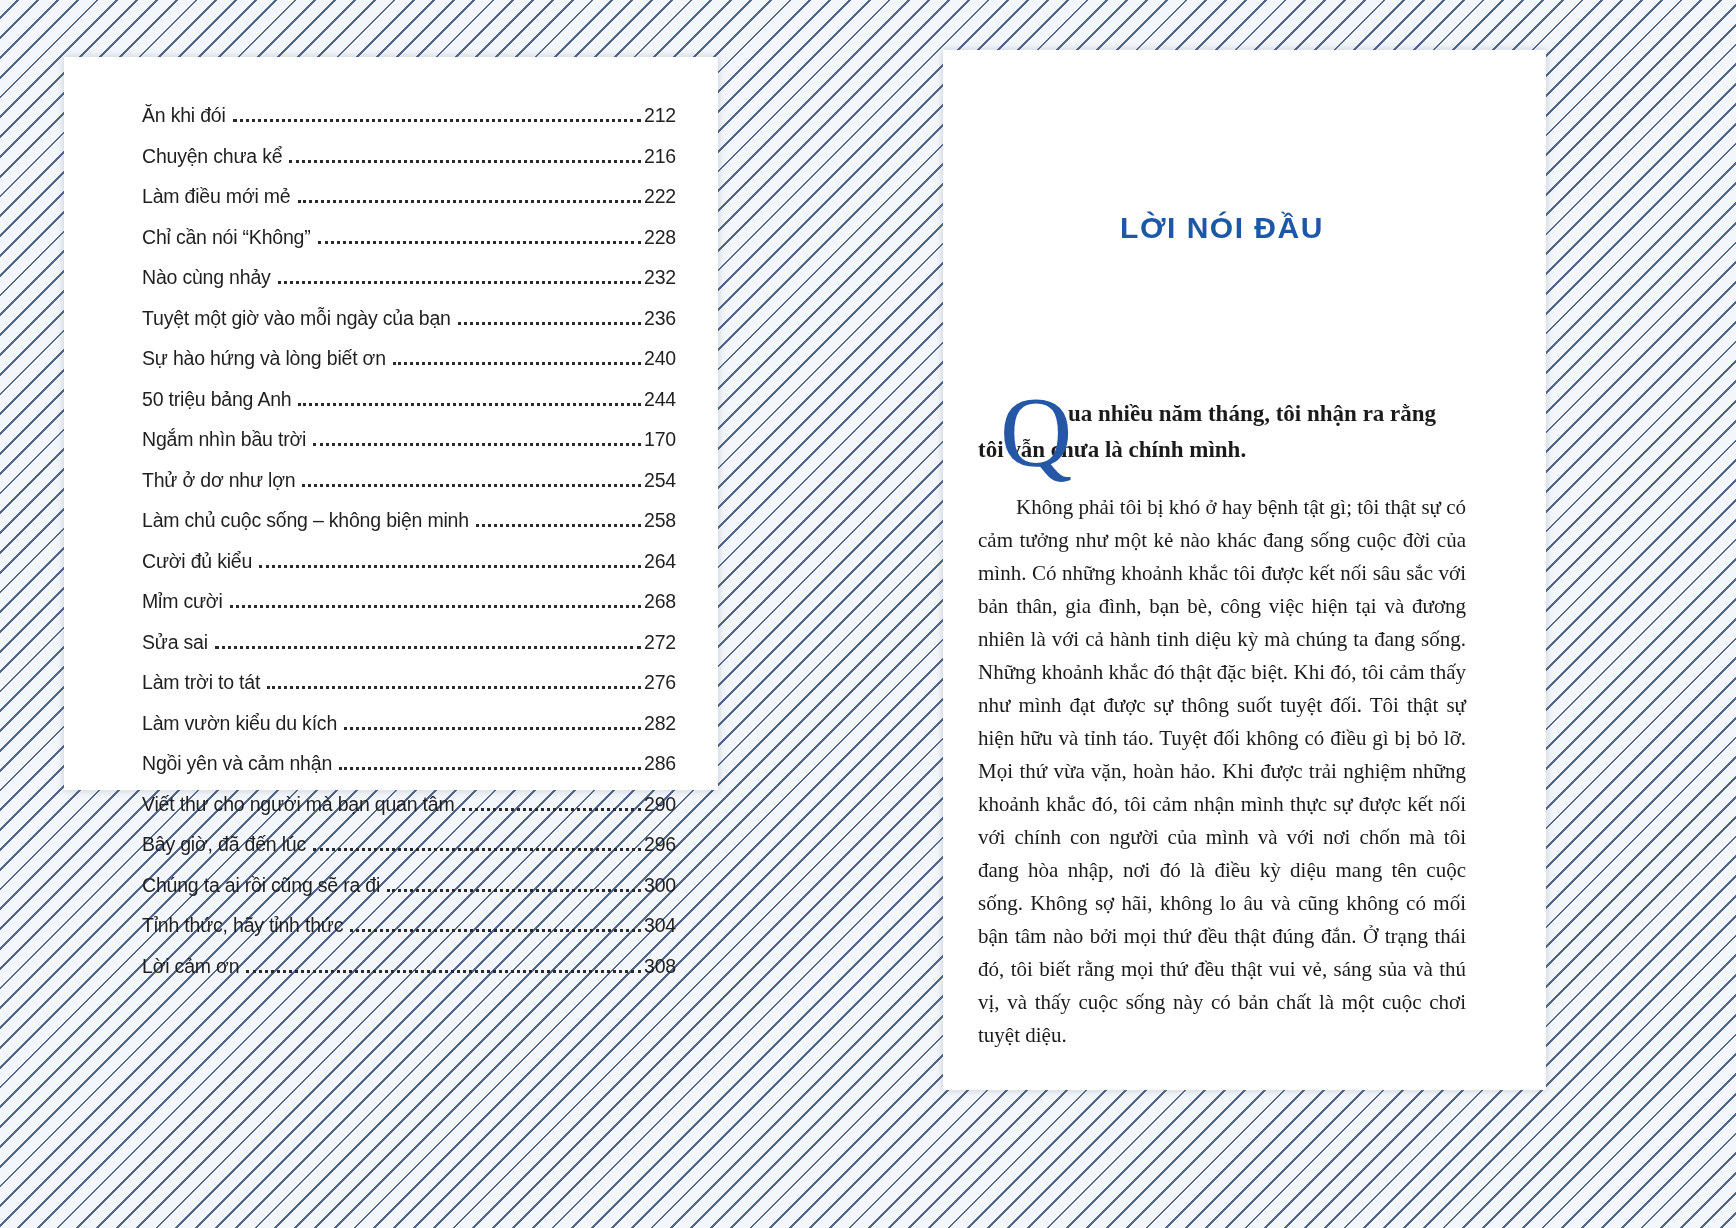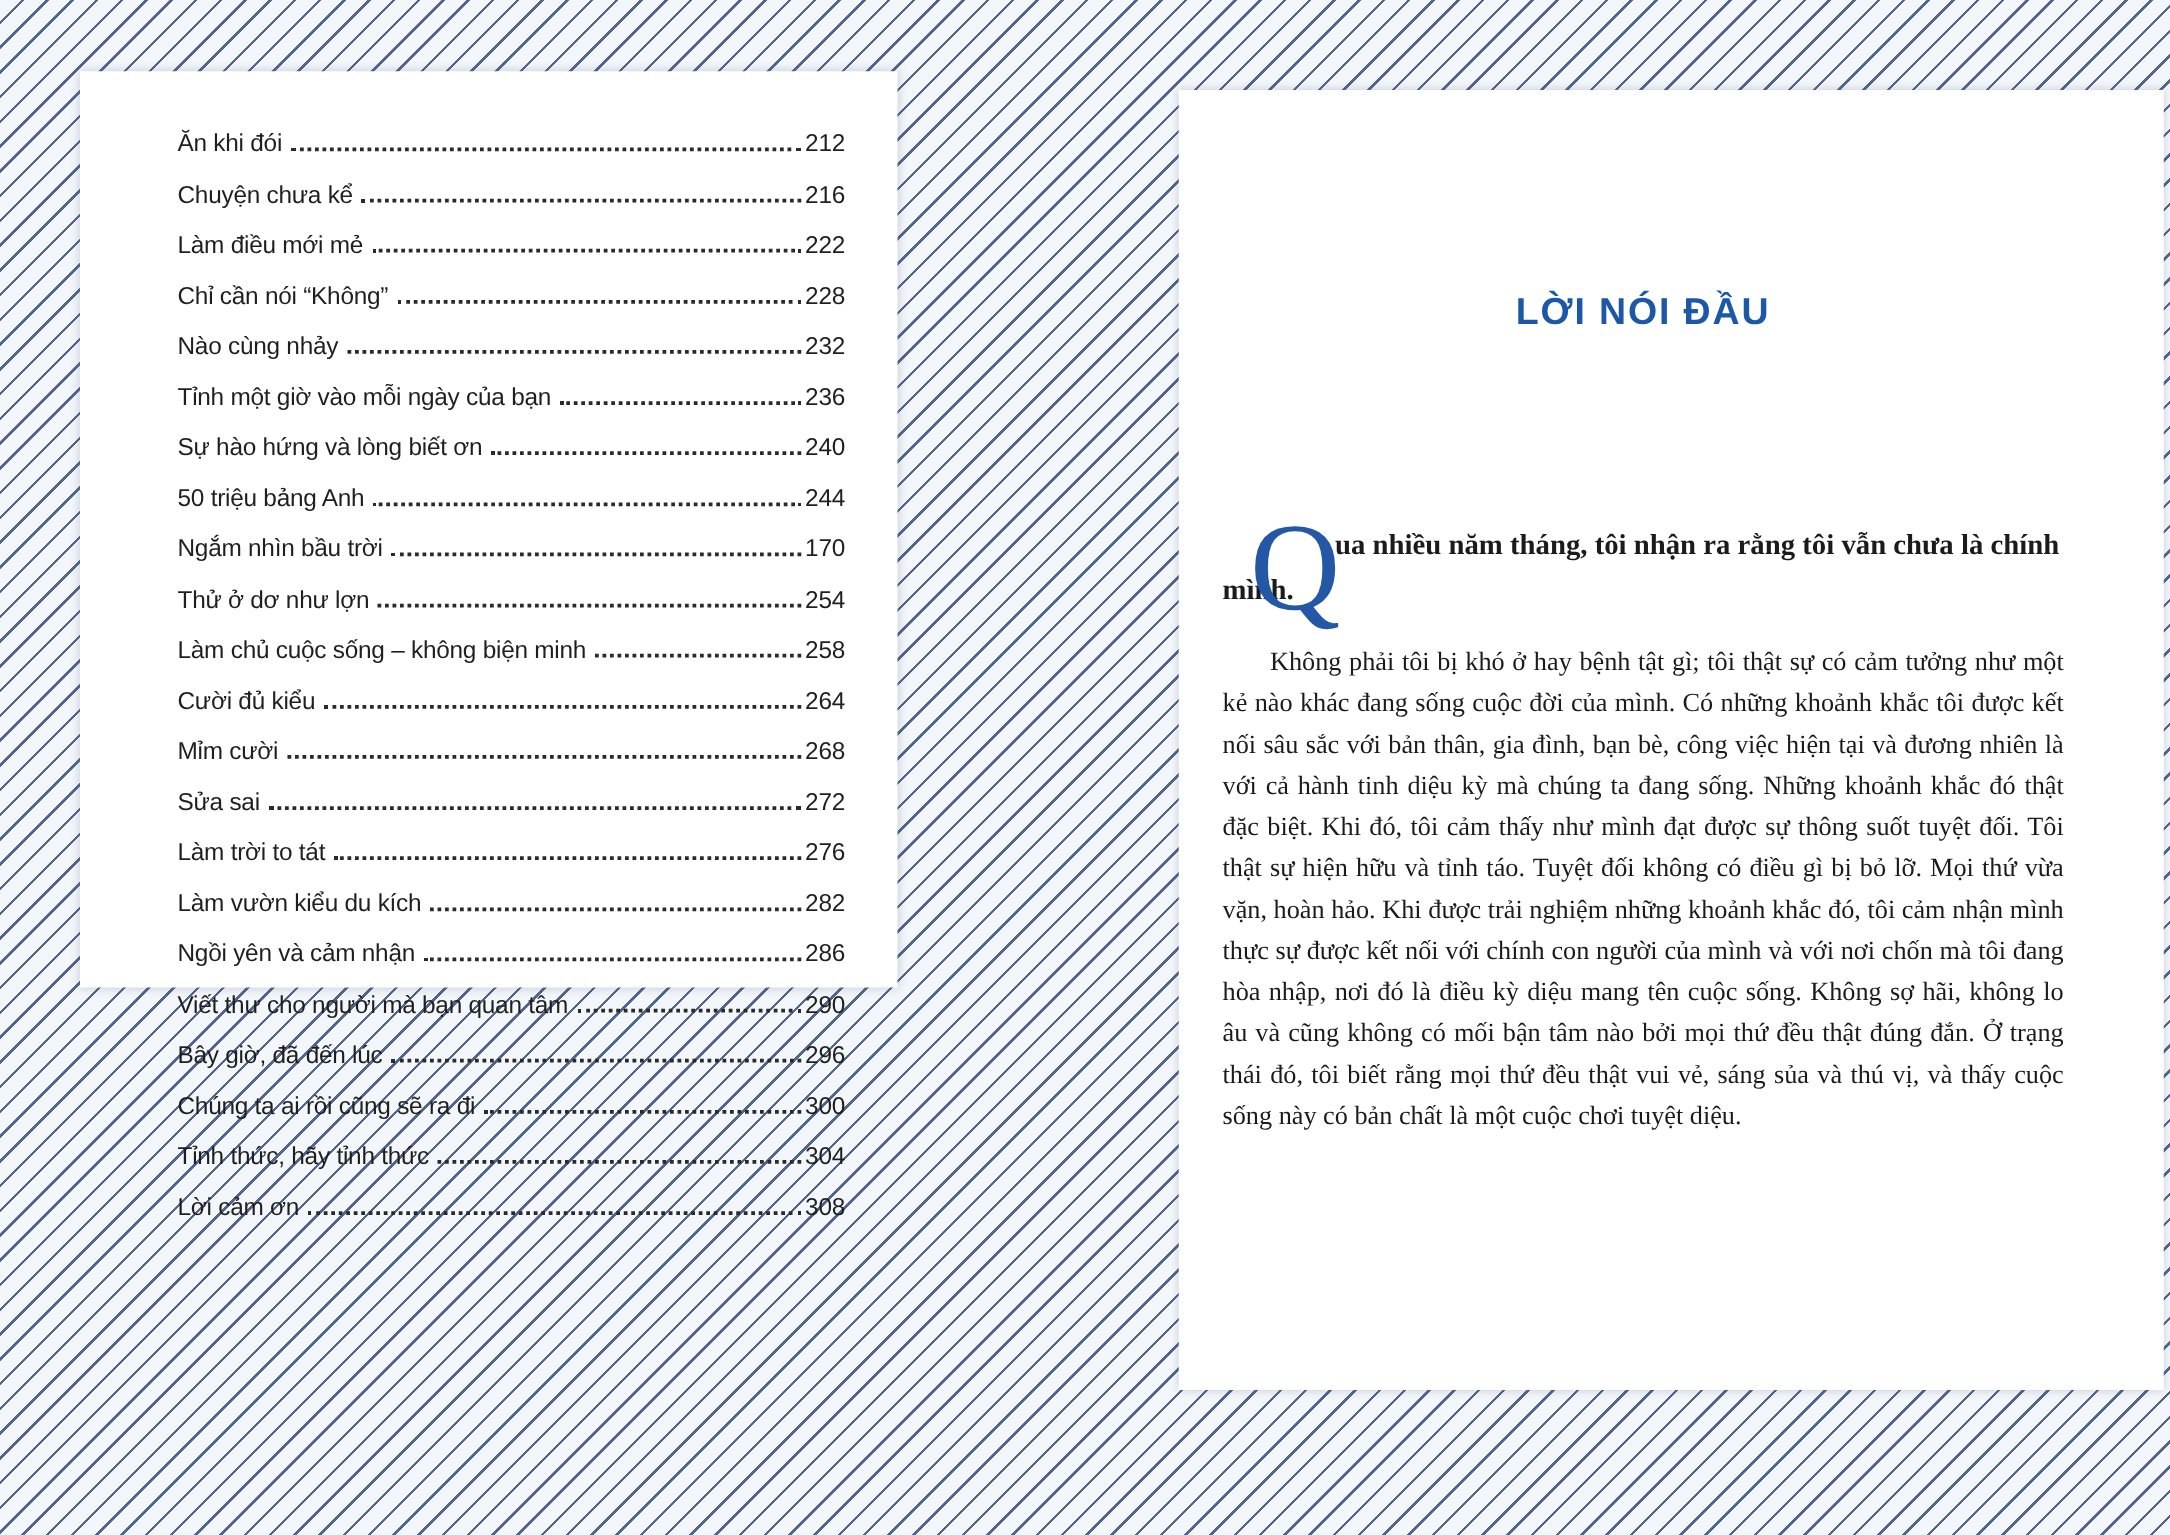--- a/index.html
+++ b/index.html
@@ -45,22 +45,22 @@
   .toc-leader {
     flex: 1 1 auto;
     border-bottom: 3px dotted #2a2a2a;
     margin: 0 3px 5px 7px;
     min-width: 20px;
   }
   .toc-page { flex: none; }
 
   
   .page-right {
-    left: 943px; top: 72px;
-    width: 788px; height: 1040px;
+    left: 943px; top: 50px;
+    width: 603px; height: 1040px;
     padding: 160px 80px 0 35px;
     font-family: "Liberation Serif", serif;
     color: #1b1b1b;
   }
   .chapter-title {
     text-align: center;
     font-family: "Liberation Sans", sans-serif;
     font-weight: bold;
     font-size: 30px;
     letter-spacing: 1.5px;
@@ -119,21 +119,21 @@
     <span class="toc-page">228</span>
   </div>
 
   <div class="toc-row">
     <span class="toc-label">Nào cùng nhảy</span>
     <span class="toc-leader"></span>
     <span class="toc-page">232</span>
   </div>
 
   <div class="toc-row">
-    <span class="toc-label">Tỉnh một giờ vào mỗi ngày của bạn</span>
+    <span class="toc-label">Tuyệt một giờ vào mỗi ngày của bạn</span>
     <span class="toc-leader"></span>
     <span class="toc-page">236</span>
   </div>
 
   <div class="toc-row">
     <span class="toc-label">Sự hào hứng và lòng biết ơn</span>
     <span class="toc-leader"></span>
     <span class="toc-page">240</span>
   </div>
 

